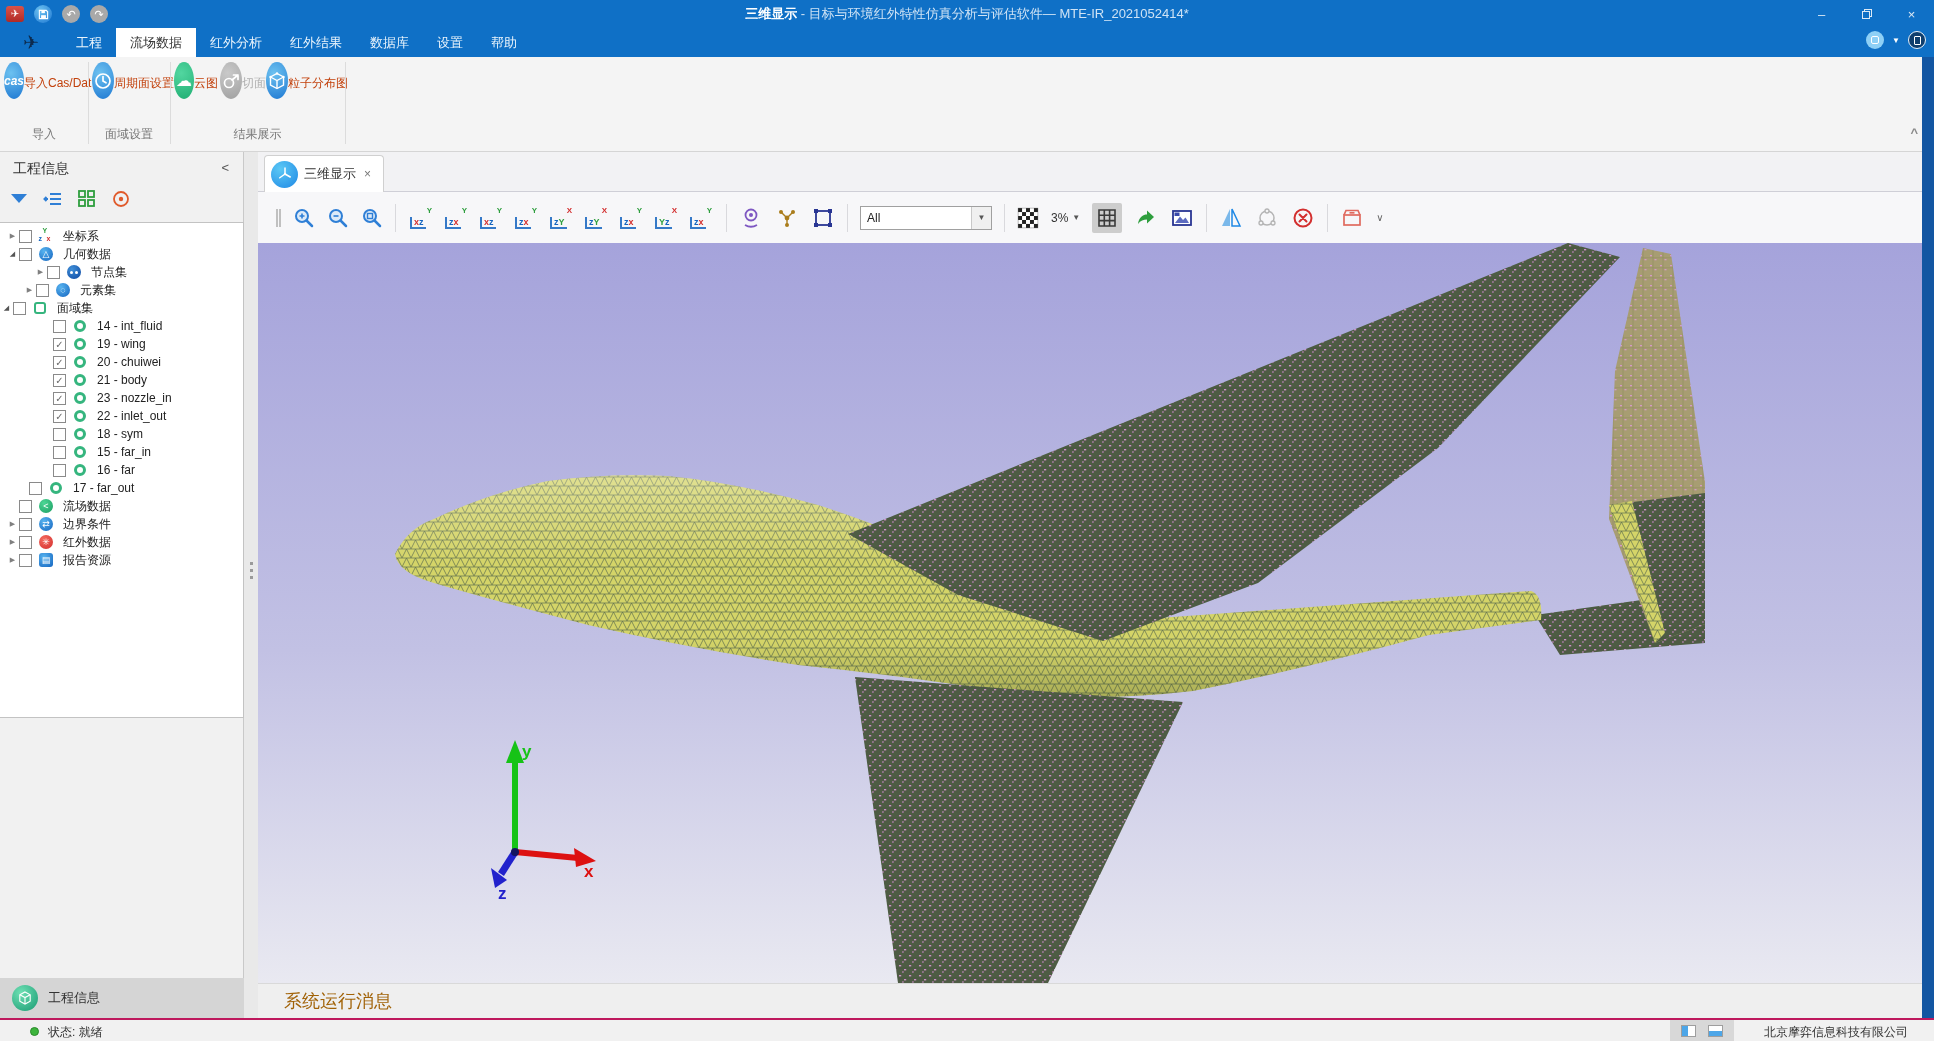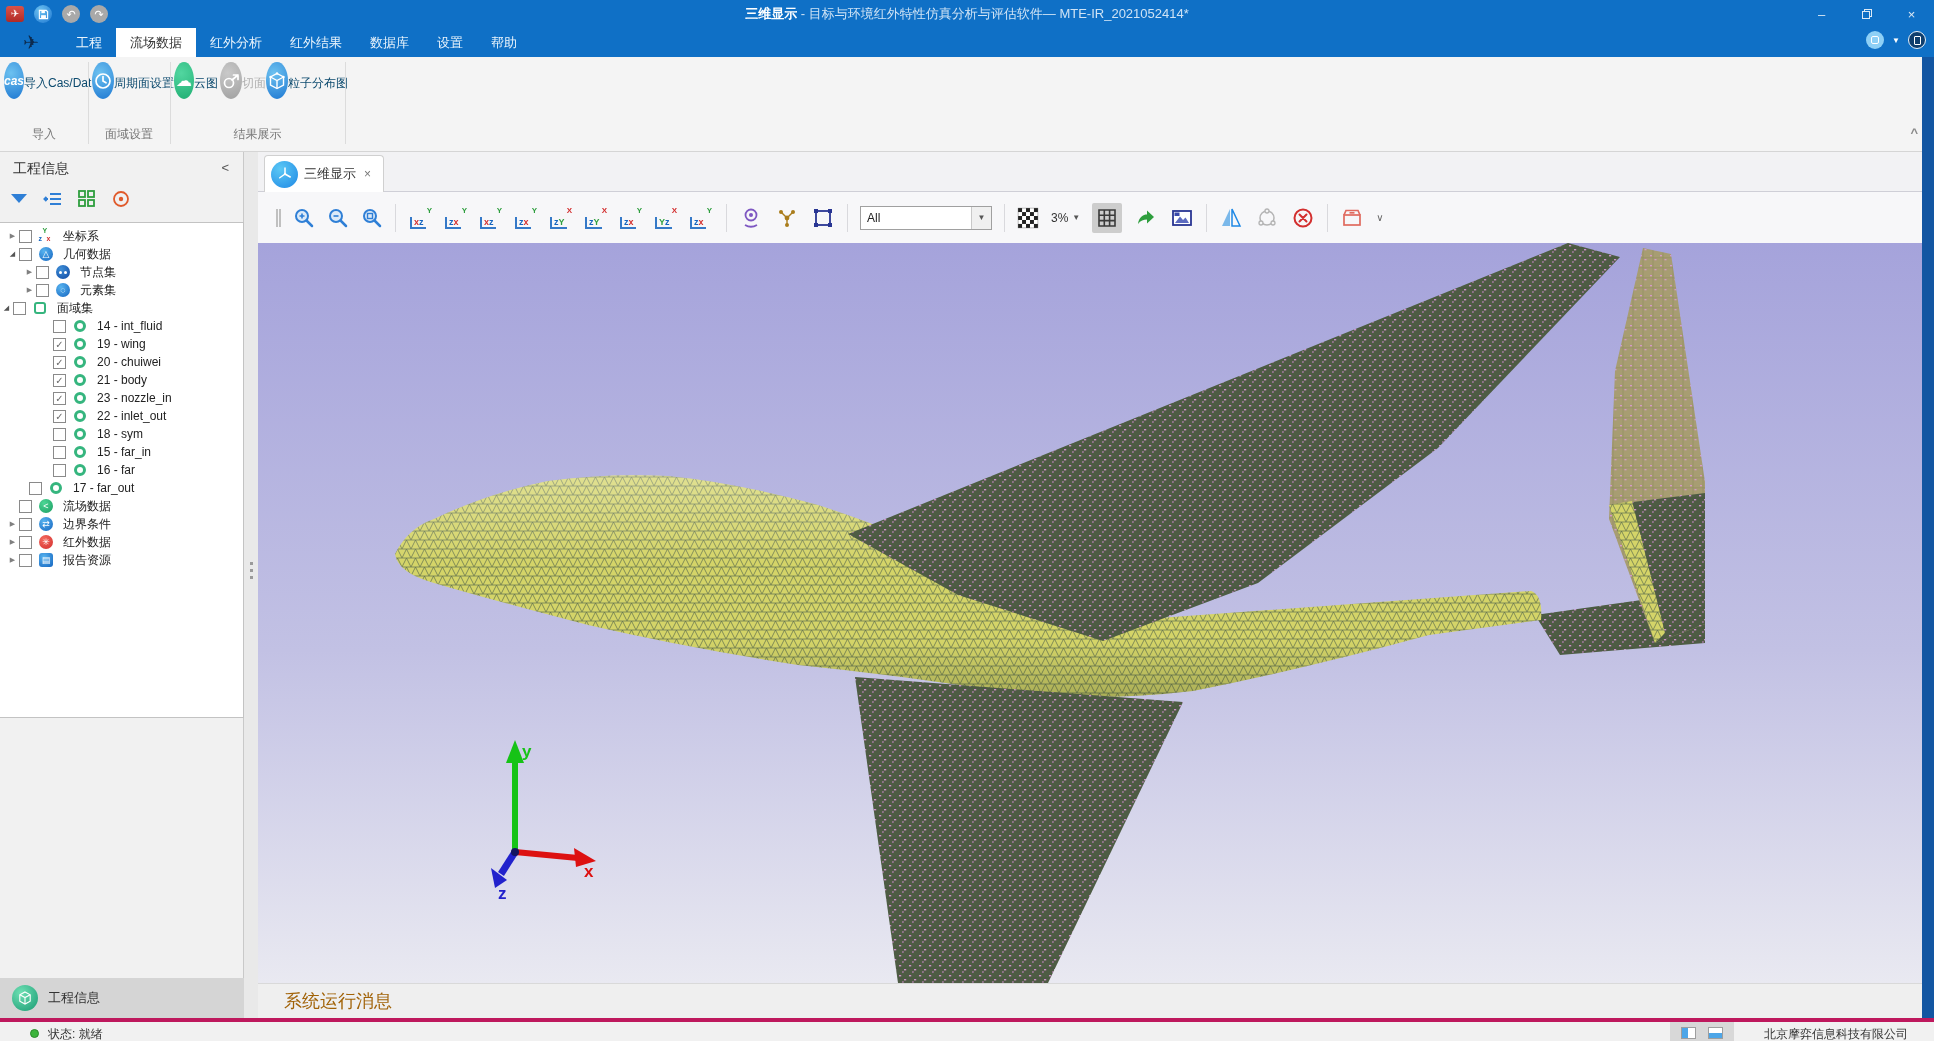--- a/index.html
+++ b/index.html
@@ -36,21 +36,21 @@
 
   
   .ribbon { position:absolute; left:0; top:57px; width:1934px; height:95px; background:#f4f4f4; border-bottom:1px solid #d5d5d5; }
   .rbtn { position:absolute; top:5px; display:flex; flex-direction:row; align-items:center; }
   .rico { width:37px; height:37px; border-radius:50%; display:flex; align-items:center; justify-content:center; color:#fff; }
   .rico.blue { background:radial-gradient(circle at 35% 30%,#6cc1f0,#1e78d2); }
   .rico.green { background:radial-gradient(circle at 35% 30%,#52d6a0,#1fae72); }
   .rico.gray { background:radial-gradient(circle at 35% 30%,#c9c9c9,#9f9f9f); }
   .rico .castxt { font-style:italic; font-weight:bold; font-size:12px; }
   .rico .cloudtxt { font-size:16px; line-height:16px; }
-  .rlabel { margin-top:6px; font-size:12px; color:#0c4a6e; white-space:nowrap; }
+  .rlabel { margin-top:6px; font-size:12px; color:#c2410c; white-space:nowrap; }
   .rbtn.disabled .rlabel { color:#b0b0b0; }
   .rsep { position:absolute; top:5px; width:1px; height:82px; background:#dcdcdc; }
   .rgroup { position:absolute; top:69px; height:16px; text-align:center; font-size:12px; color:#777; }
   .rchevron { position:absolute; right:16px; top:68px; color:#8a8a8a; font-size:13px; font-weight:bold; }
 
   
   .leftpanel { position:absolute; left:0; top:152px; width:244px; height:866px; background:#f1f1f1; border-right:1px solid #c9c9c9; }
   .lp-header { position:absolute; left:13px; top:8px; font-size:14px; color:#333; }
   .lp-collapse { position:absolute; right:14px; top:8px; font-size:13px; color:#555; }
   .lp-icons { position:absolute; left:8px; top:36px; display:flex; gap:12px; }
@@ -109,21 +109,21 @@
   .tbtn.dis svg { opacity:0.75; }
   .caretv { color:#666; font-size:10px; flex:none; }
 
   
   .viewport { position:absolute; left:258px; top:243px; width:1664px; height:740px; background:linear-gradient(180deg,#a5a3db 0%,#c2c1e4 55%,#e9e9f1 100%); overflow:hidden; }
   .viewport svg { display:block; }
 
   
   .msgbar { position:absolute; left:258px; top:983px; width:1664px; height:35px; background:#efefef; border-top:1px solid #d9d9d9; display:flex; align-items:center; }
   .msgbar span { margin-left:26px; font-size:18px; color:#a16207; }
-  .statusbar { position:absolute; left:0; top:1018px; width:1934px; height:23px; background:#f1f1f1; border-top:4px solid #be185d; }
+  .statusbar { position:absolute; left:0; top:1018px; width:1934px; height:23px; background:#f1f1f1; border-top:2px solid #be185d; }
   .st-dot { position:absolute; left:30px; top:7px; width:9px; height:9px; border-radius:50%; background:#3cb43c; border:1px solid #2a8a2a; }
   .st-text { position:absolute; left:48px; top:4px; font-size:12px; color:#333; }
   .st-toggles { position:absolute; right:200px; top:0; width:64px; height:22px; background:#d8d8d8; display:flex; align-items:center; justify-content:center; gap:12px; }
   .tg { width:15px; height:12px; background:#fff; border:1px solid #9e9e9e; position:relative; }
   .tg1::after { content:""; position:absolute; left:0; top:0; width:6px; height:10px; background:#4da6e8; }
   .tg2::after { content:""; position:absolute; left:0; bottom:0; width:13px; height:5px; background:#4da6e8; }
   .st-company { position:absolute; right:26px; top:4px; font-size:12px; color:#333; }
   .bluestrip { position:absolute; left:1922px; top:57px; width:12px; height:961px; background:#1356a2; }
 </style>
 </head>
@@ -283,21 +283,21 @@
           <span class="tlb">坐标系</span>
         </div>
         <div class="trow" style="padding-left: 6px;">
           <span class="texp">◢</span>
           <span class="tcb"></span>
           <span class="tico">
             <span class="cir grad-blue">△</span>
           </span>
           <span class="tlb">几何数据</span>
         </div>
-        <div class="trow" style="padding-left: 23px;">
+        <div class="trow" style="padding-left: 34px;">
           <span class="texp col">▶</span>
           <span class="tcb"></span>
           <span class="tico">
             <span class="cir grad-dblue">
               <i class="dd"></i>
               <i class="dd"></i>
             </span>
           </span>
           <span class="tlb">节点集</span>
         </div>

